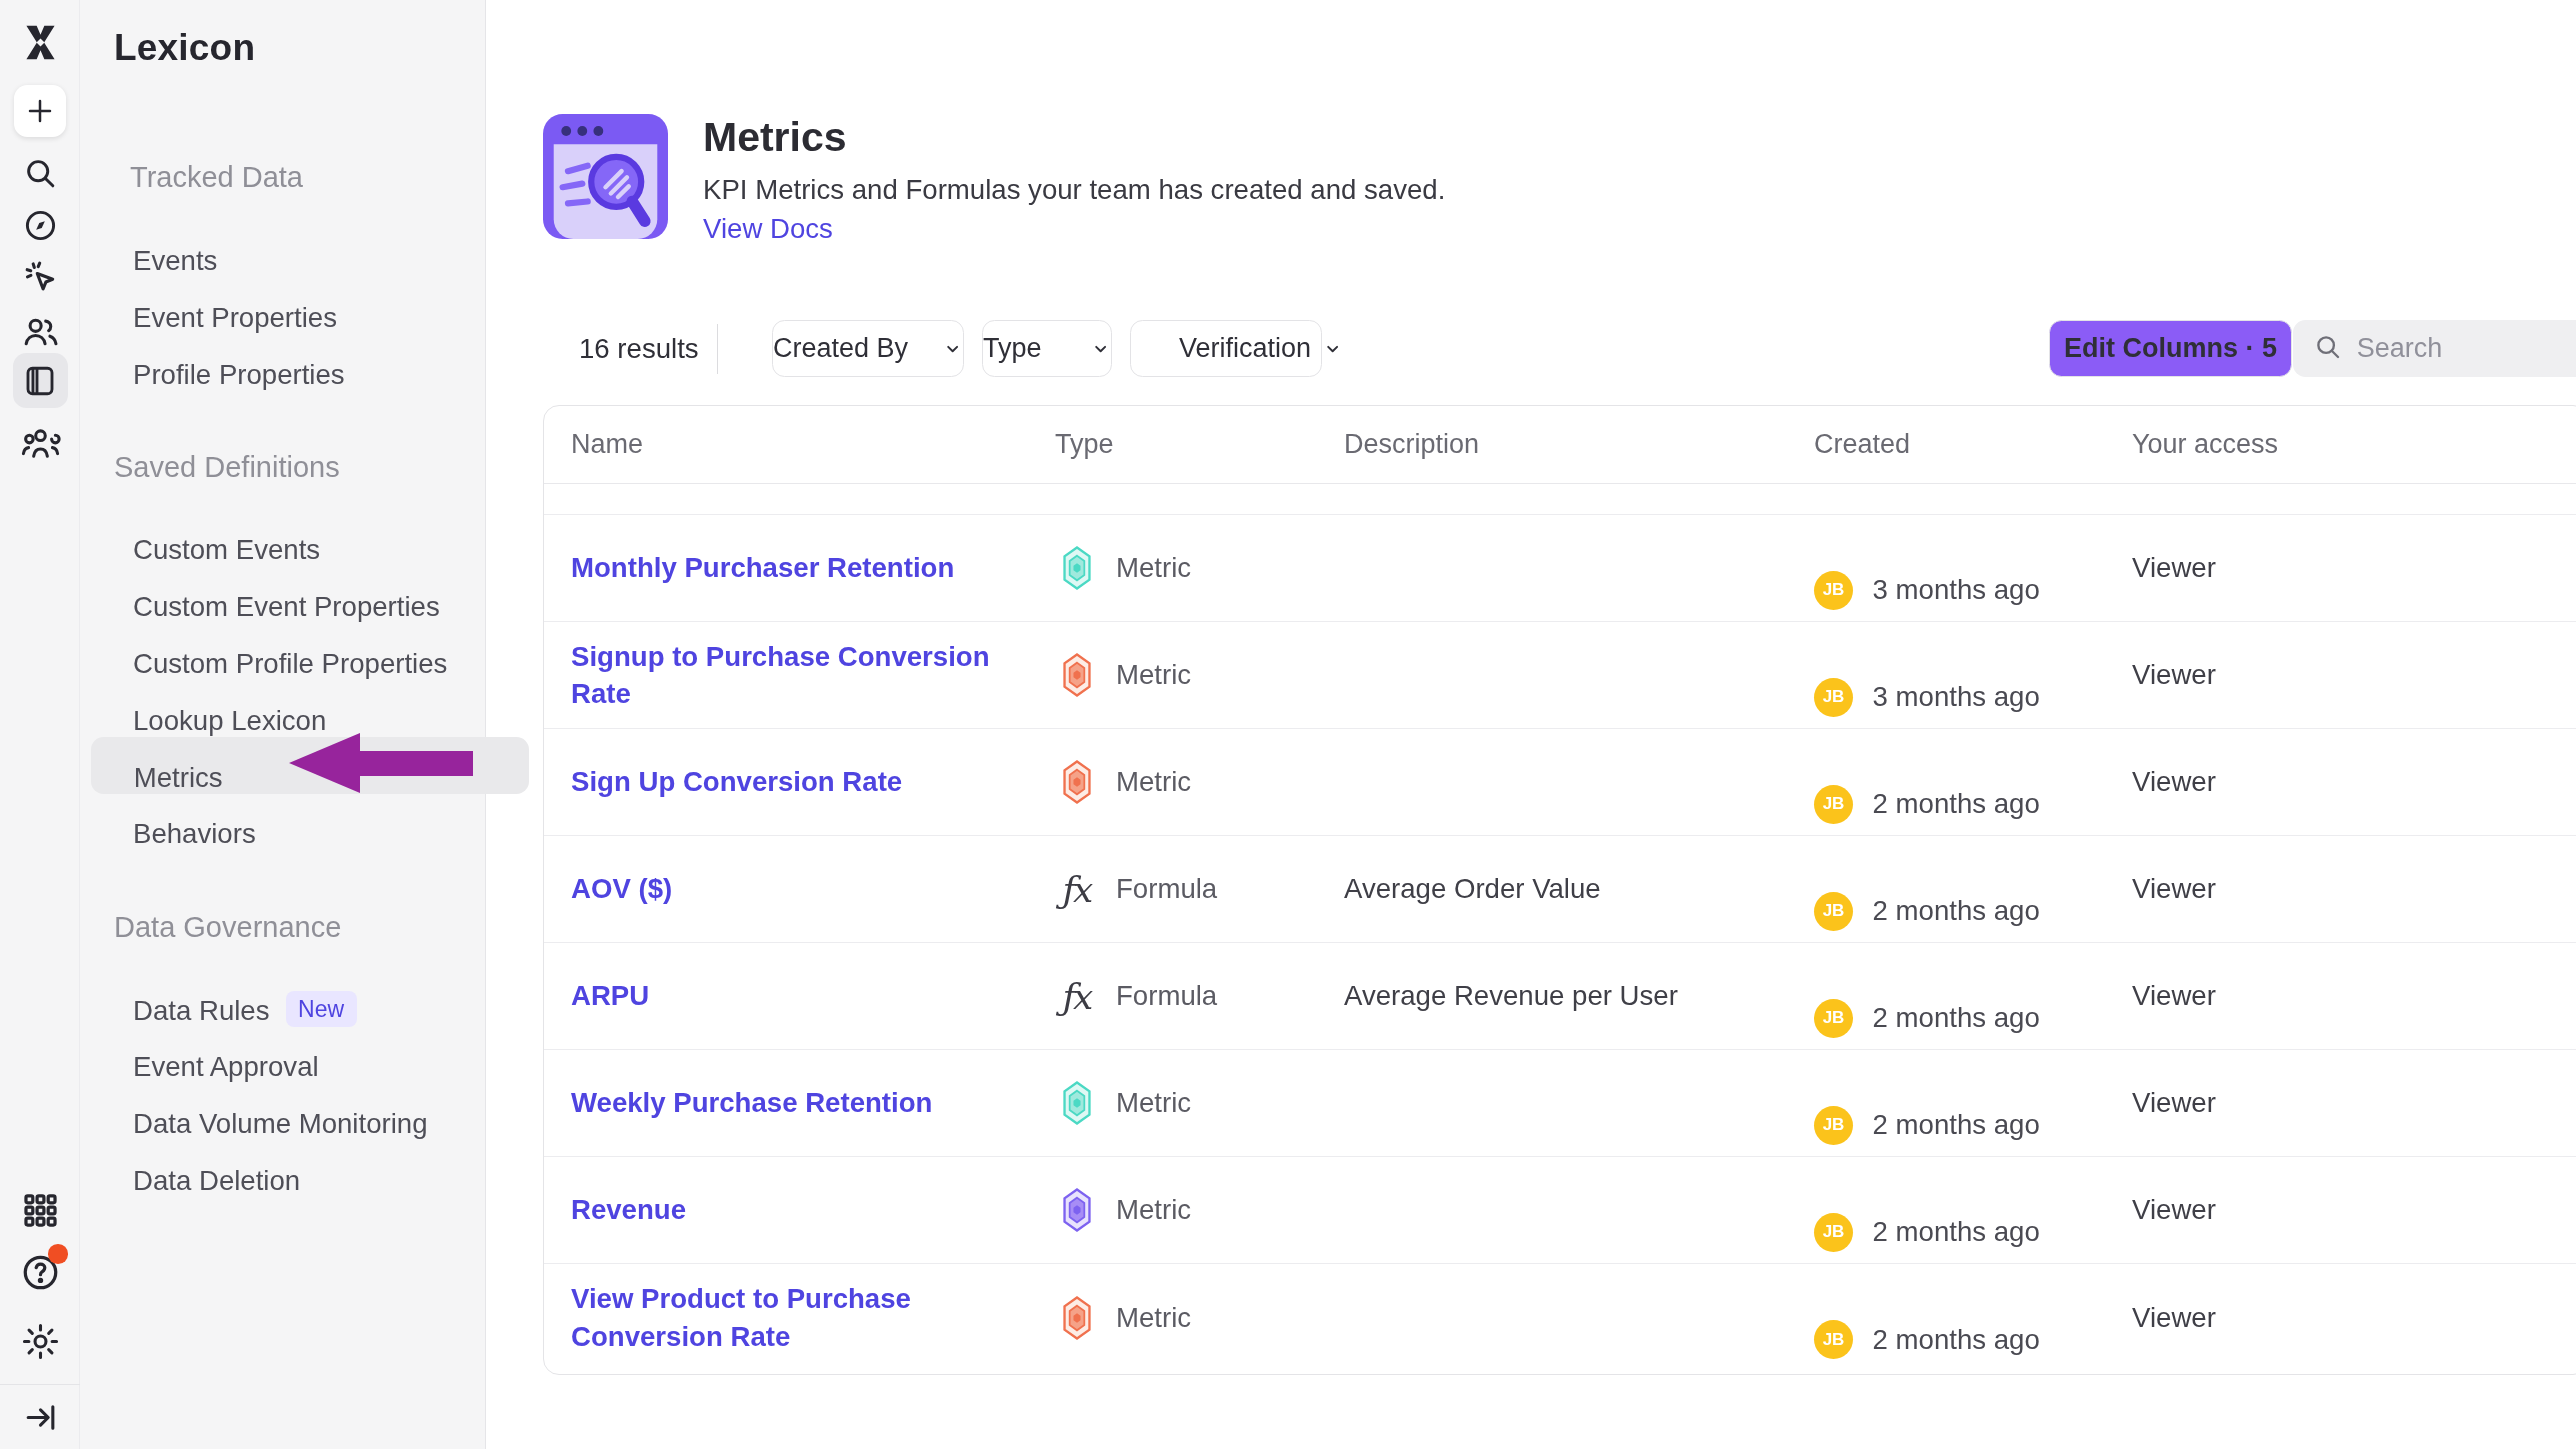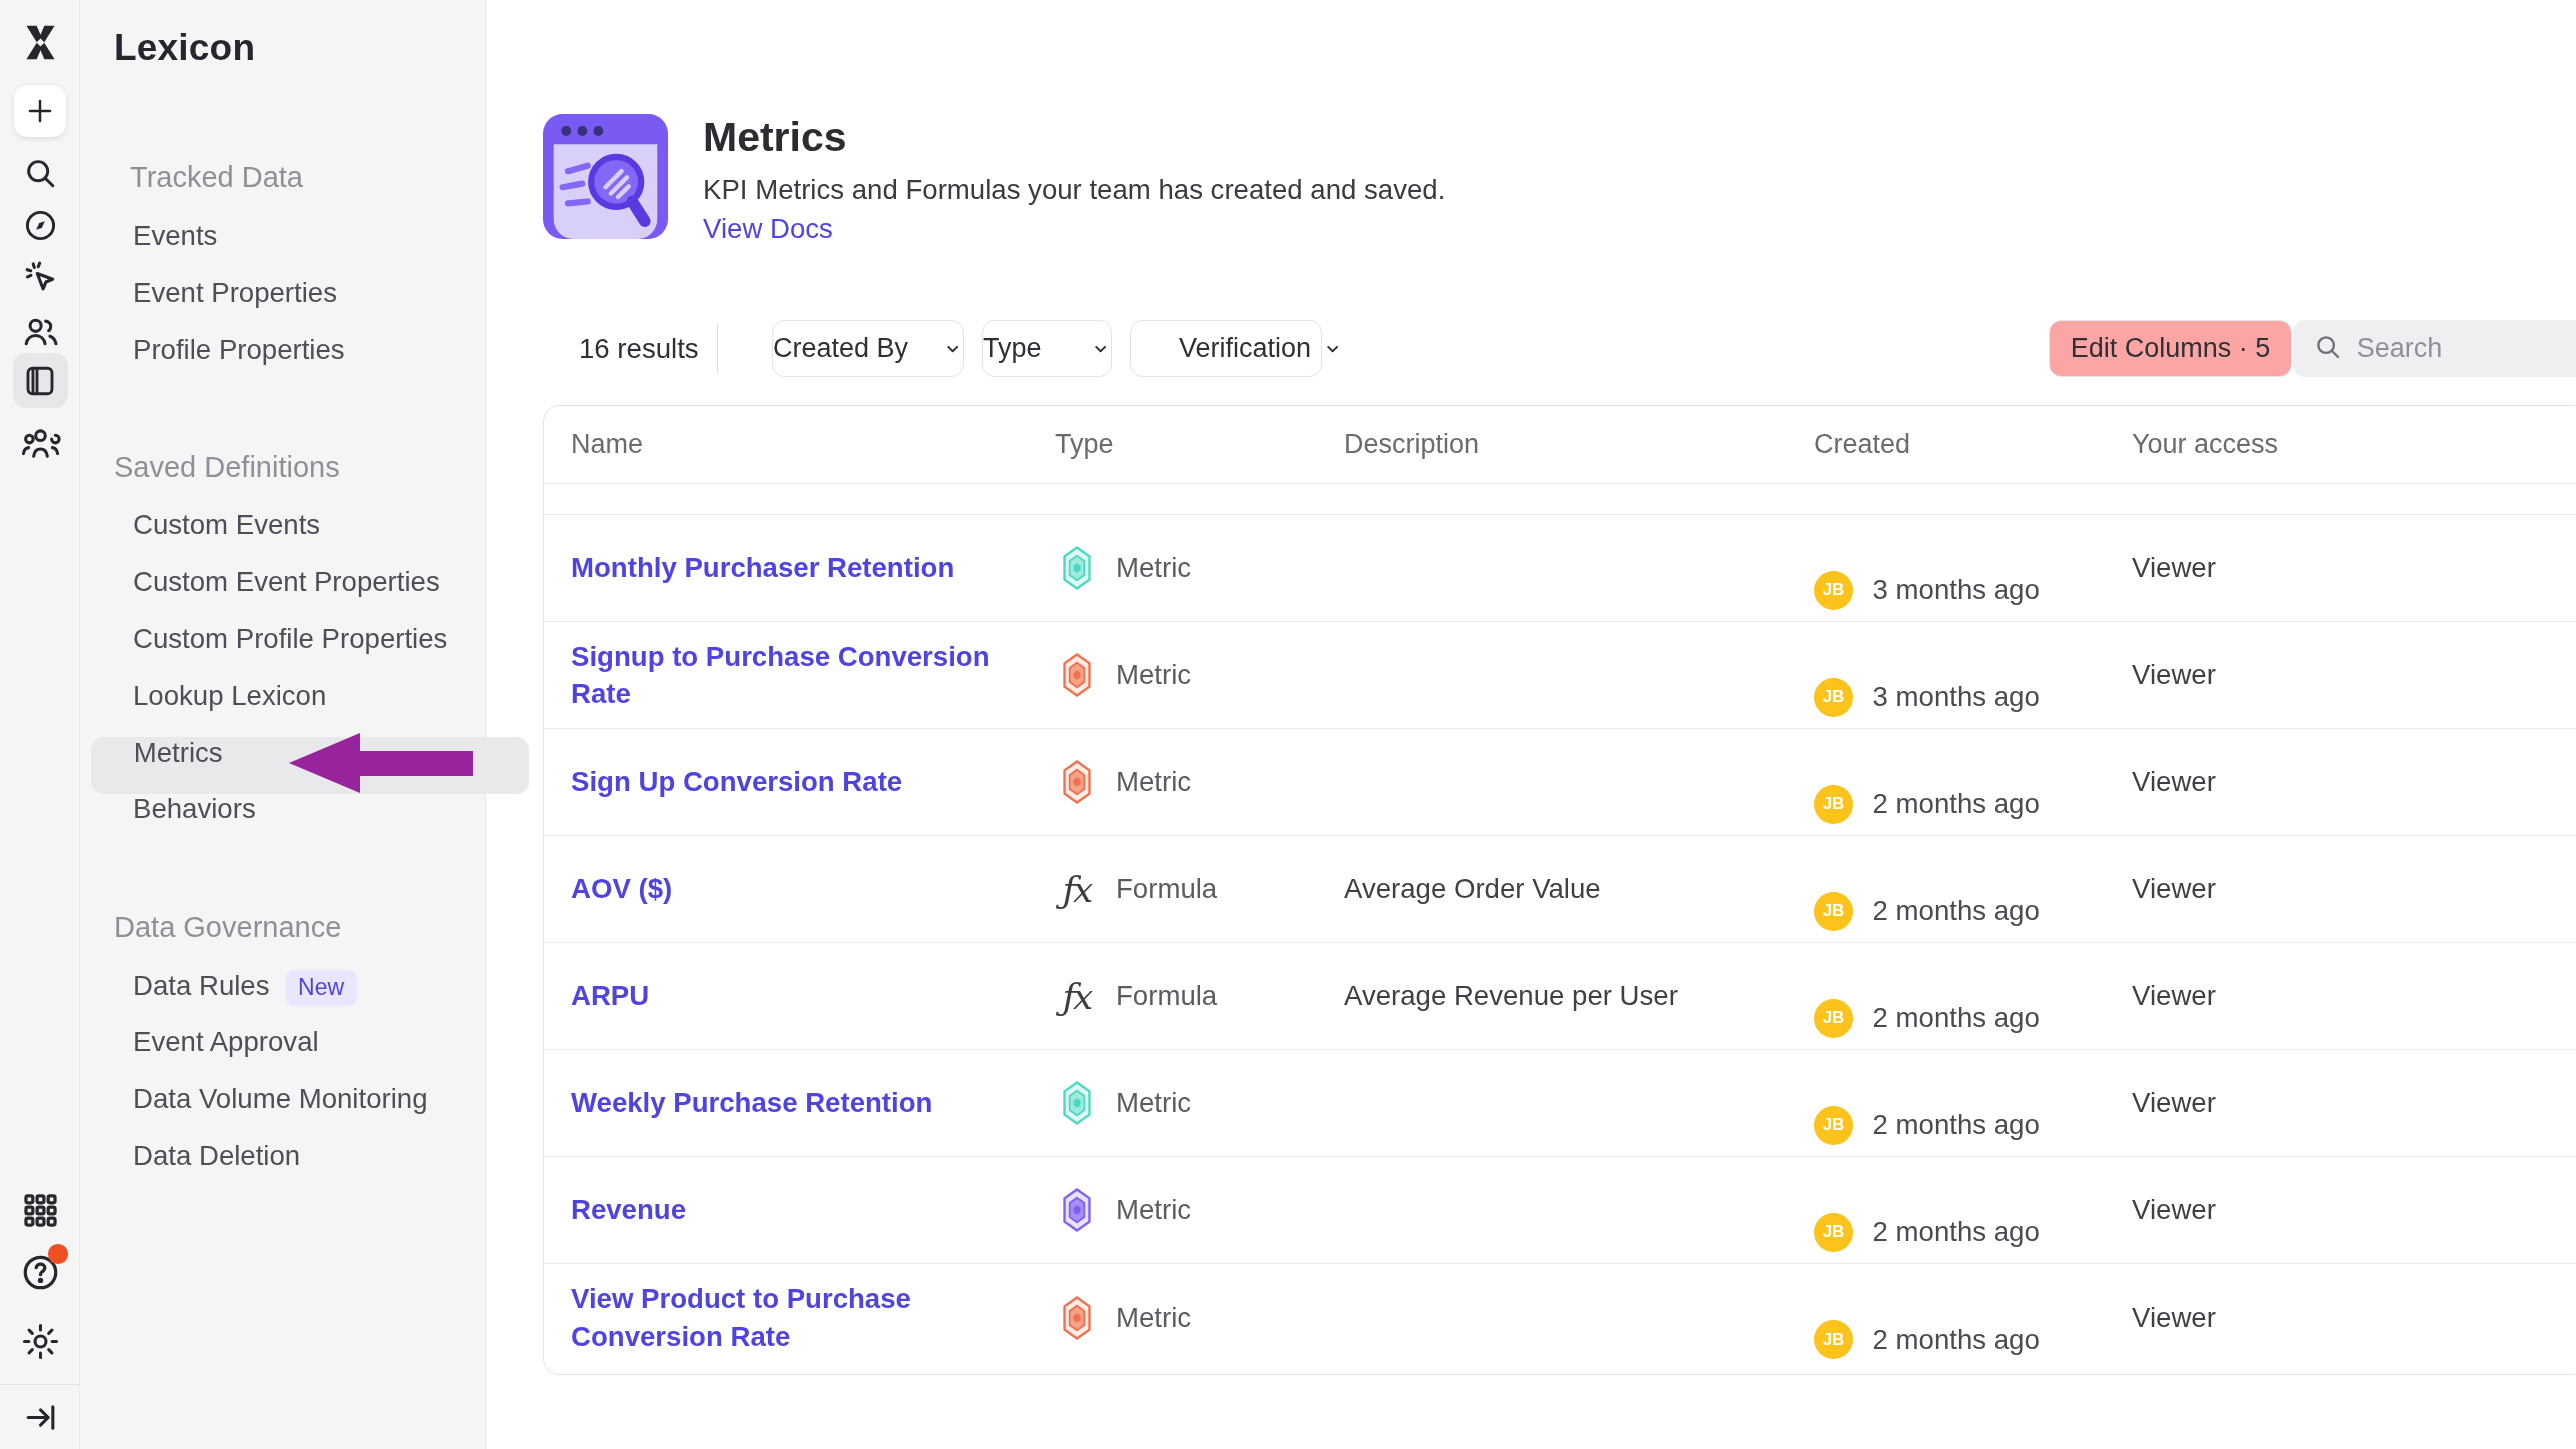--- a/index.html
+++ b/index.html
@@ -18,21 +18,21 @@
   .help-wrap { position:relative; }
   .help-dot { position:absolute; right:-6.2px; top:-6.2px; width:19.6px; height:19.6px; border-radius:50%; background:#f04e23; }
   .rail-div { position:absolute; left:0; top:1384px; width:80px; height:0.9px; background:#e4e4e7; }
 
   
   #sidebar { position:absolute; left:80px; top:0; width:406px; height:1450px;
     background:#f5f5f6; border-right:0.9px solid #e5e5e8; z-index:2; }
   .sb-title { position:absolute; left:34px; top:27px; font-size:37px; font-weight:700; color:#26262e; letter-spacing:0.2px; }
   .sb-section { position:absolute; left:34px; height:57px; display:flex; align-items:center;
     font-size:29px; font-weight:500; color:#8f8f97; }
-  .sb-item { position:absolute; left:0; width:406px; height:57px; display:flex; align-items:flex-start;
+  .sb-item { position:absolute; left:0; width:406px; height:57px; display:flex; align-items:flex-end;
     padding-left:53px; font-size:27.6px; color:#4e4e57; cursor:pointer; gap:16px; }
   .sb-item.active-item { left:10.7px; width:438px; padding-left:43px; height:57px;
     background:#e9e9eb; border-radius:12.5px; }
   .new-badge { background:#e9e6ff; color:#4f44e0; font-size:23px; padding:4.4px 12.5px; border-radius:8px; }
 
   
   #arrow { position:absolute; left:289px; top:733px; width:183px; height:60px; z-index:5; pointer-events:none; }
   #arrow .head { position:absolute; left:0; top:0; width:0; height:0;
     border-top:30px solid transparent; border-bottom:30px solid transparent; border-right:71px solid #97249c; }
   #arrow .shaft { position:absolute; left:68px; top:18px; width:116px; height:25px; background:#97249c; }
@@ -46,23 +46,23 @@
 
   
   .results { position:absolute; left:93px; top:320px; height:57px; line-height:57px; font-size:27.6px; font-weight:500; color:#2f2f37; }
   .tb-divider { position:absolute; left:231px; top:324px; width:0.9px; height:50px; background:#dcdcdf; }
   .filter-btn { position:absolute; top:320px; height:57px; background:#fff; border:1.8px solid #e3e3e6; border-radius:12.5px;
     display:flex; align-items:center; justify-content:space-between; gap:10.7px; font-size:27px; font-weight:500; color:#2f2f37; cursor:pointer; }
   .chev svg { display:block; }
   #btn-createdby { left:286px; width:192px; }
   #btn-type      { left:496px; width:130px; }
   #btn-verification { left:644px; width:192px;padding-left:48px; }
-  #btn-editcols  { position:absolute; left:1563px; top:320px; width:243px; height:57px; background:#fca5a5;
+  #btn-editcols  { position:absolute; left:1563px; top:320px; width:243px; height:57px; background:#8b5cf6;
     border:1.8px solid #e3e3e6; border-radius:12.5px; display:flex; align-items:center; justify-content:center;
-    font-size:27px; font-weight:400; color:#2f2f37; cursor:pointer; }
+    font-size:27px; font-weight:700; color:#2f2f37; cursor:pointer; }
   .search-box { position:absolute; left:1807px; top:320px; width:302px; height:57px; background:#efeff1;
     border-radius:12.5px; display:flex; align-items:center; padding-left:19.6px; gap:14.2px; }
   .search-box input { border:none; outline:none; background:transparent; font-size:27px; color:#3a3a42; width:213px;
     font-family:"Liberation Sans", sans-serif; }
   .search-box input::placeholder { color:#90909a; }
 
   
   #card { position:absolute; left:57px; top:405px; width:2046px; height:970px;
     border:0.9px solid #e4e4e7; border-radius:16px; background:#fff; overflow:hidden; }
   .thead { display:flex; height:78px; align-items:center; border-bottom:0.9px solid #e8e8eb; }

